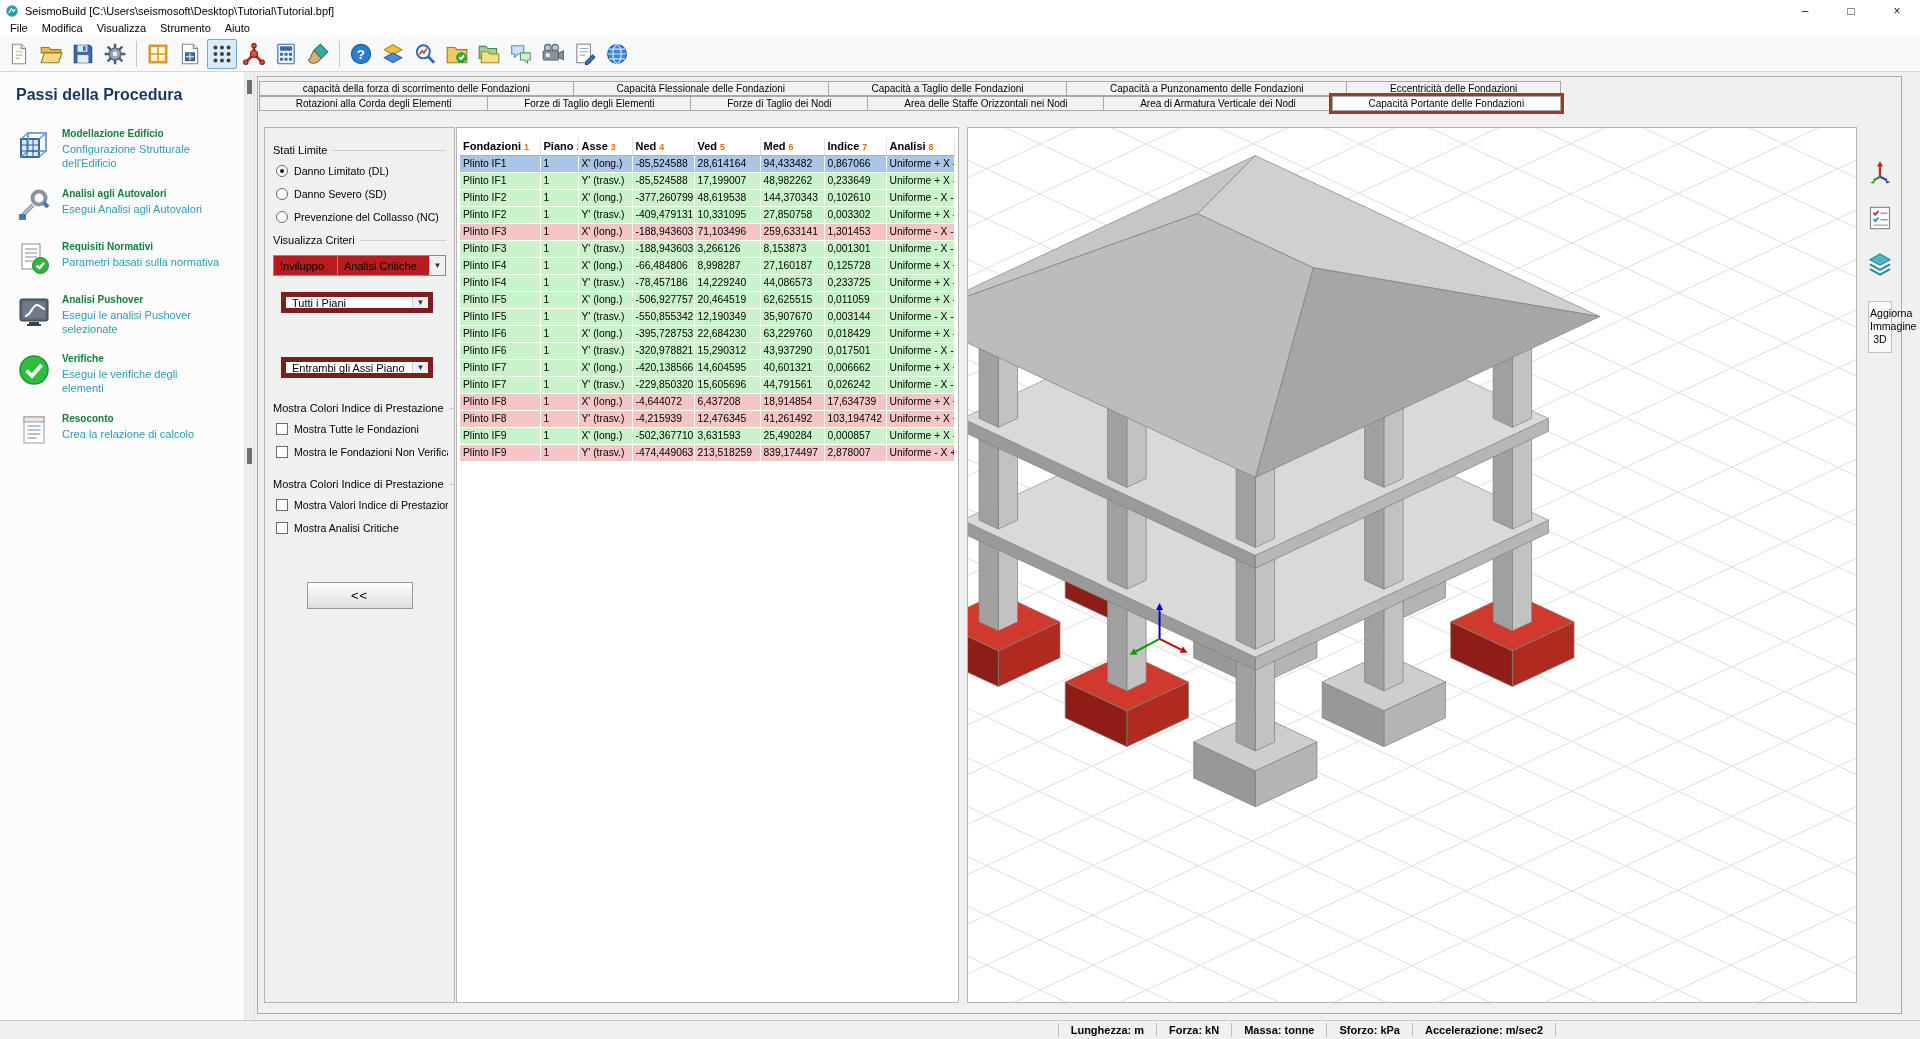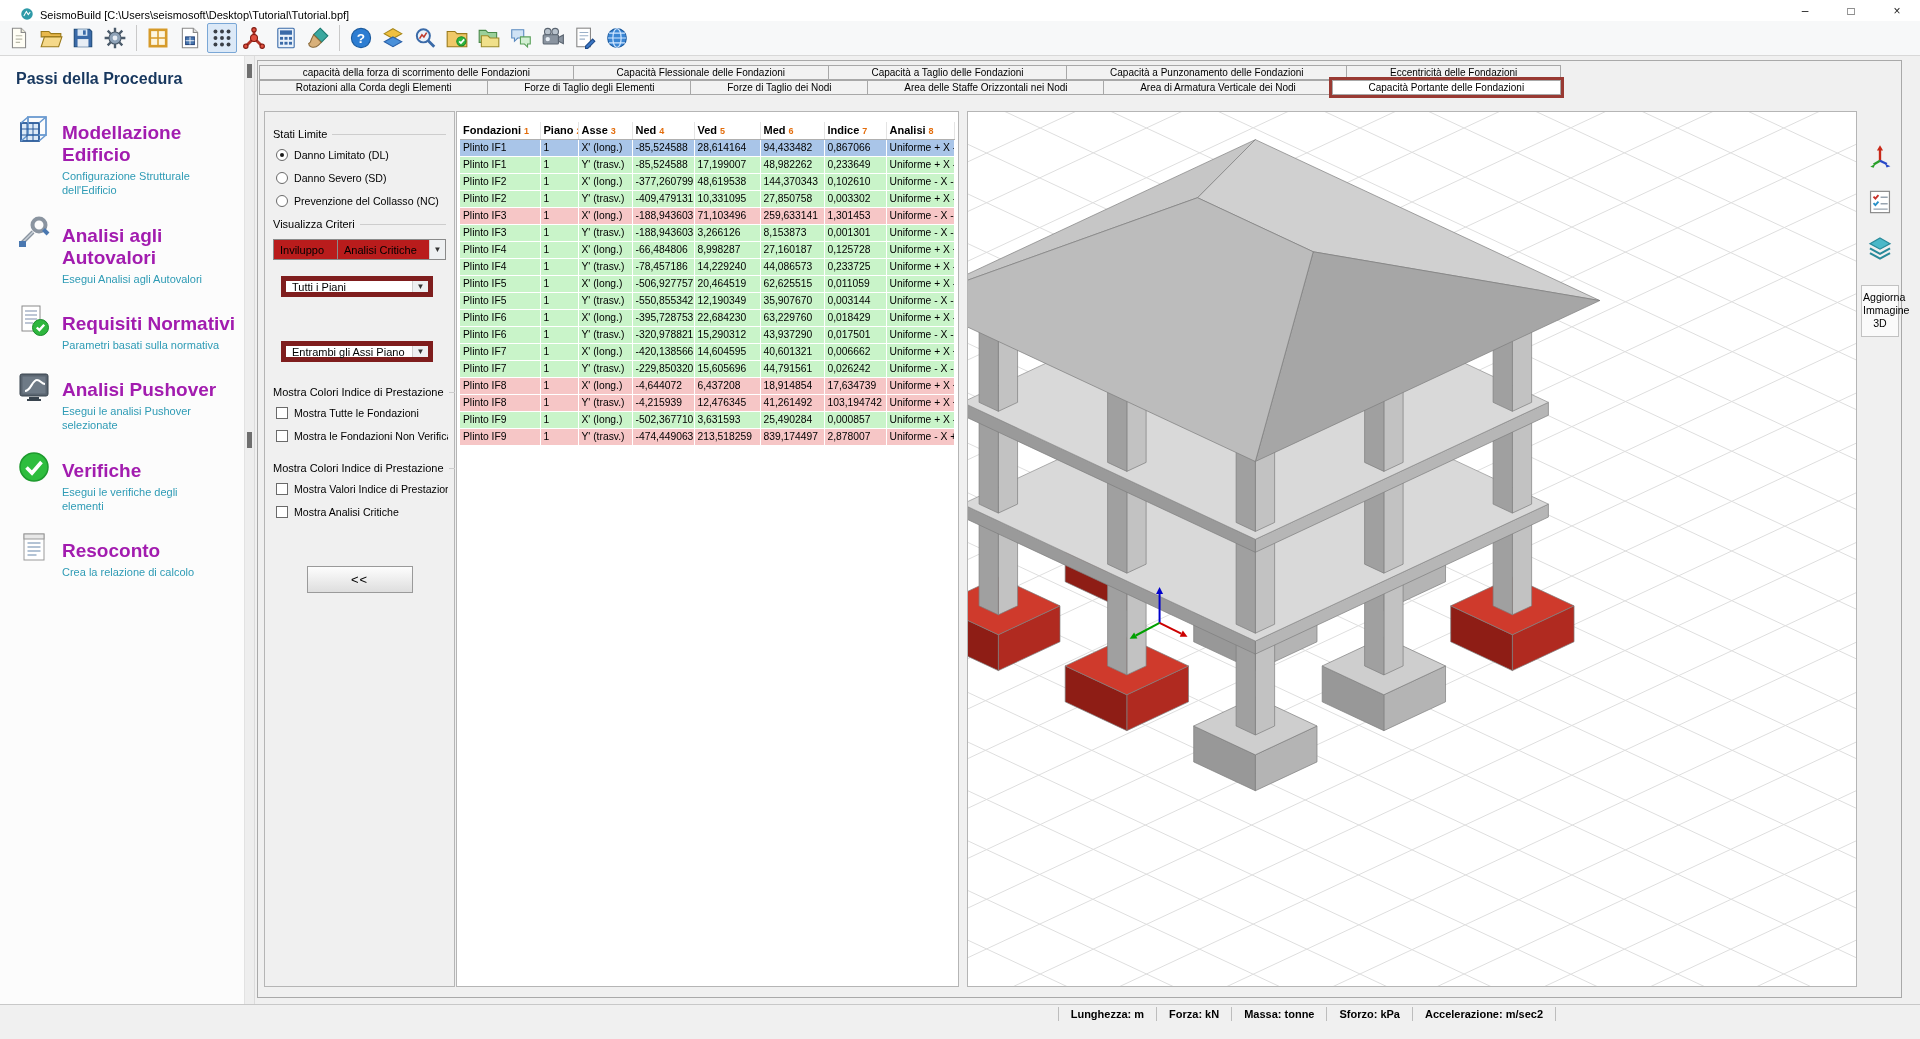--- a/index.html
+++ b/index.html
@@ -1,41 +1,41 @@
 <!DOCTYPE html>
 <html><head>
 <meta charset="utf-8">
 <style>
 *{box-sizing:border-box;margin:0;padding:0;}
 html,body{width:1920px;height:1039px;overflow:hidden;}
 body{font-family:"Liberation Sans",sans-serif;font-size:11px;color:#000;background:#f0f0f0;}
 .app{width:1920px;height:1039px;display:flex;flex-direction:column;}
 
-.titlebar{height:21px;background:#fff;display:flex;align-items:flex-end;padding-left:20px;gap:6px;flex:none;}
+.titlebar{height:21px;background:#fff;display:flex;align-items:center;padding-left:5px;gap:6px;flex:none;}
 .app-icon svg{width:14px;height:14px;display:block;}
 .title-text{font-size:11px;}
 .win-controls{margin-left:auto;display:flex;height:100%;}
 .win-btn{width:46px;height:100%;display:flex;align-items:center;justify-content:center;font-size:12px;color:#222;}
 
 .menubar{height:16px;background:#fff;display:flex;padding-left:3px;flex:none;}
 .menu-item{padding:1px 7px;font-size:11px;}
 
 .toolbar{height:35px;background:#f7f8f9;border-bottom:1px solid #d8d8d8;display:flex;align-items:center;padding:0 4px;gap:2px;flex:none;}
 .tb-btn{width:30px;height:30px;display:flex;align-items:center;justify-content:center;border:1px solid transparent;border-radius:2px;}
 .tb-btn svg{width:24px;height:24px;display:block;}
 .tb-btn.active{border-color:#7aa7d6;background:#dcE9f7;}
 .tb-sep{width:1px;height:26px;background:#c9c9c9;margin:0 4px;}
 
 .main{height:948px;display:flex;flex:none;background:#f0f0f0;}
 .sidebar{width:245px;background:#fcfcfc;border-right:1px solid #e2e2e2;padding:14px 0 0 16px;flex:none;}
 .sidebar-title{color:#17375e;font-size:16px;font-weight:bold;margin-bottom:24px;}
 .step{display:flex;gap:10px;margin-bottom:17px;}
 .step-icon{width:36px;height:36px;flex:none;}
 .step-icon svg{width:36px;height:36px;display:block;}
-.step-title{color:#a21caf;font-size:19px;font-weight:bold;margin-bottom:3px;margin-top:10px;}
+.step-title{color:#15803d;font-size:10px;font-weight:bold;margin-bottom:3px;}
 .step-sub{color:#2e9bb5;font-size:11px;line-height:1.3;max-width:158px;}
 .splitter{width:10px;background:#eeeeee;border-right:1px solid #dcdcdc;position:relative;flex:none;}
 .splitter .notch{position:absolute;left:2px;width:5px;background:#6f6f6f;}
 .notch.n1{top:8px;height:14px;}
 .notch.n2{top:376px;height:16px;}
 
 .content{position:relative;width:1645px;height:938px;margin:4px 18px 6px 2px;background:#f0f0f0;border:1px solid #a9a9a9;}
 .tabsrow{position:absolute;left:1px;width:1302px;height:15px;display:flex;}
 .r1{top:4px;}.r2{top:19px;}
 .tab{flex:1 1 auto;background:#f2f2f2;border:1px solid #a8a8a8;font-size:10px;line-height:13px;text-align:center;white-space:nowrap;overflow:hidden;padding:0 9px;}
@@ -68,21 +68,21 @@
 tr.row-fail td{background:#f6c6c6;}
 tr.row-selected td{background:#a9c5e8;}
 
 .view3d{position:absolute;left:709px;top:50px;width:890px;height:876px;background:#fff;border:1px solid #b5b5b5;overflow:hidden;}
 .view3d svg{width:100%;height:100%;display:block;}
 
 .right-rail{position:absolute;left:1602px;top:50px;width:40px;height:876px;}
 .rail-btn{width:32px;height:30px;margin:0 auto 16px auto;display:flex;align-items:center;justify-content:center;}
 .rail-btn:first-child{margin-top:30px;}
 .rail-btn svg{width:26px;height:26px;display:block;}
-.rail-update{width:38px;margin:22px auto 0;text-align:center;font-size:10.6px;line-height:1.25;background:#fafafa;border:1px solid #c2c2c2;padding:5px 1px;}
+.rail-update{width:24px;margin:22px auto 0;text-align:center;font-size:10.6px;line-height:1.25;background:#fafafa;border:1px solid #c2c2c2;padding:5px 1px;}
 
 .statusbar{height:19px;background:#f0f0f0;border-top:1px solid #c8c8c8;display:flex;justify-content:flex-end;align-items:center;padding-right:364px;flex:none;}
 .status-item{font-weight:bold;font-size:11px;padding:1px 12px;border-left:1px solid #bdbdbd;white-space:nowrap;}
 .status-item:last-child{border-right:1px solid #bdbdbd;}
 </style>
 </head>
 <body>
 
 <div class="app">
 
@@ -94,20 +94,27 @@
         </svg>
     </span>
     <span class="title-text">SeismoBuild   [C:\Users\seismosoft\Desktop\Tutorial\Tutorial.bpf]</span>
     <div class="win-controls">
       <div class="win-btn">–</div>
       <div class="win-btn">□</div>
       <div class="win-btn">×</div>
     </div>
   </div>
 
+  <div class="menubar" id="menubar">
+      <div class="menu-item">File</div>
+      <div class="menu-item">Modifica</div>
+      <div class="menu-item">Visualizza</div>
+      <div class="menu-item">Strumento</div>
+      <div class="menu-item">Aiuto</div>
+    </div>
 
   <div class="toolbar" id="toolbar">
       <div class="tb-btn">
         <svg viewBox="0 0 22 22">
           <path d="M5 2h8l4 4v14H5z" fill="#fffef5" stroke="#8a8a8a"></path>
           <path d="M13 2v4h4" fill="#e8e8d8" stroke="#8a8a8a"></path>
           <path d="M8 9h6M8 12h6M8 15h4" stroke="#b8b8a8"></path>
         </svg>
       </div>
       <div class="tb-btn">

